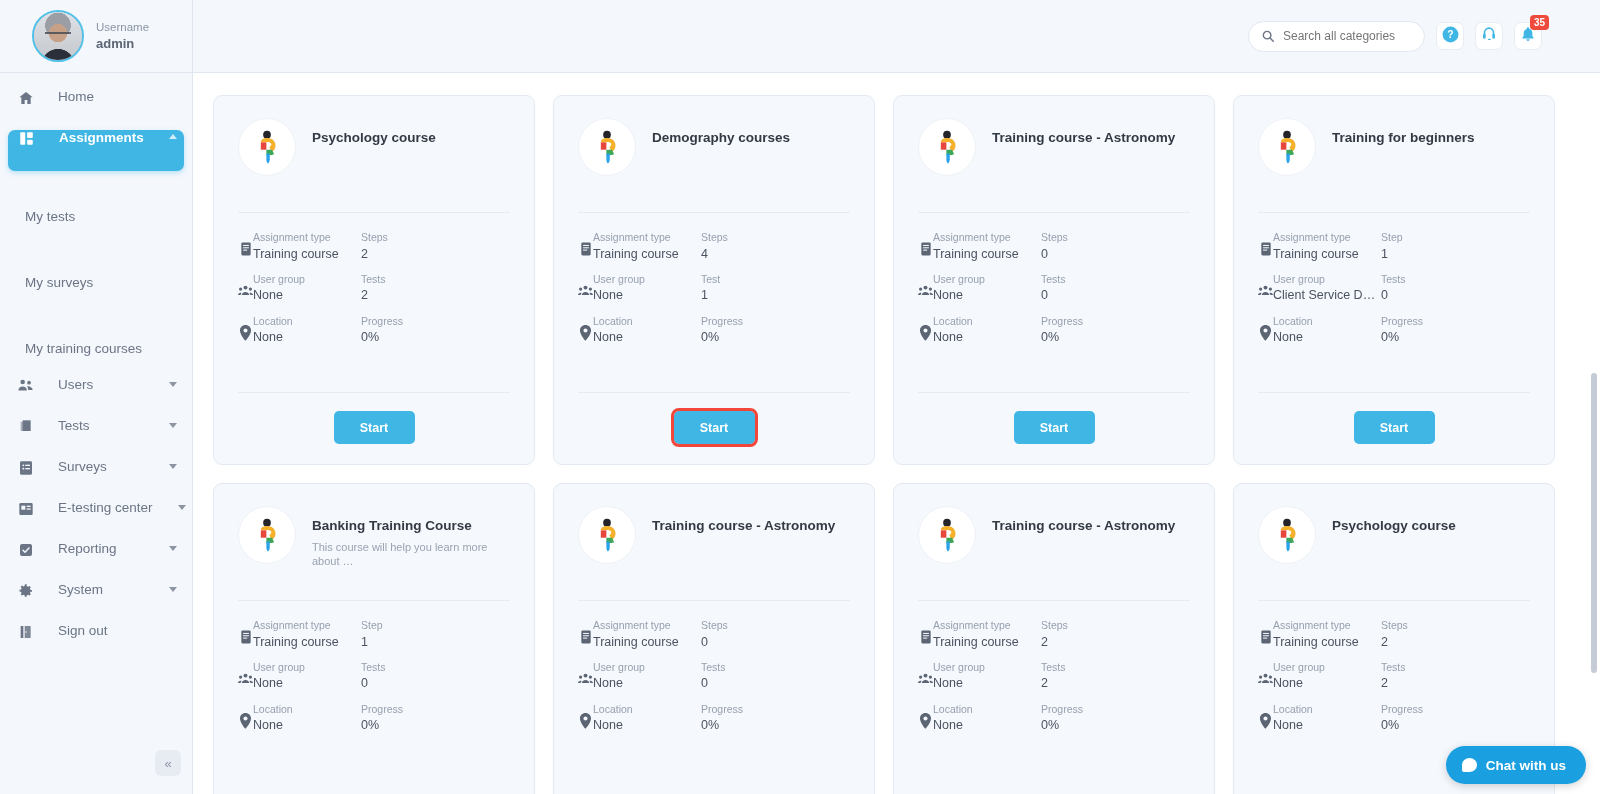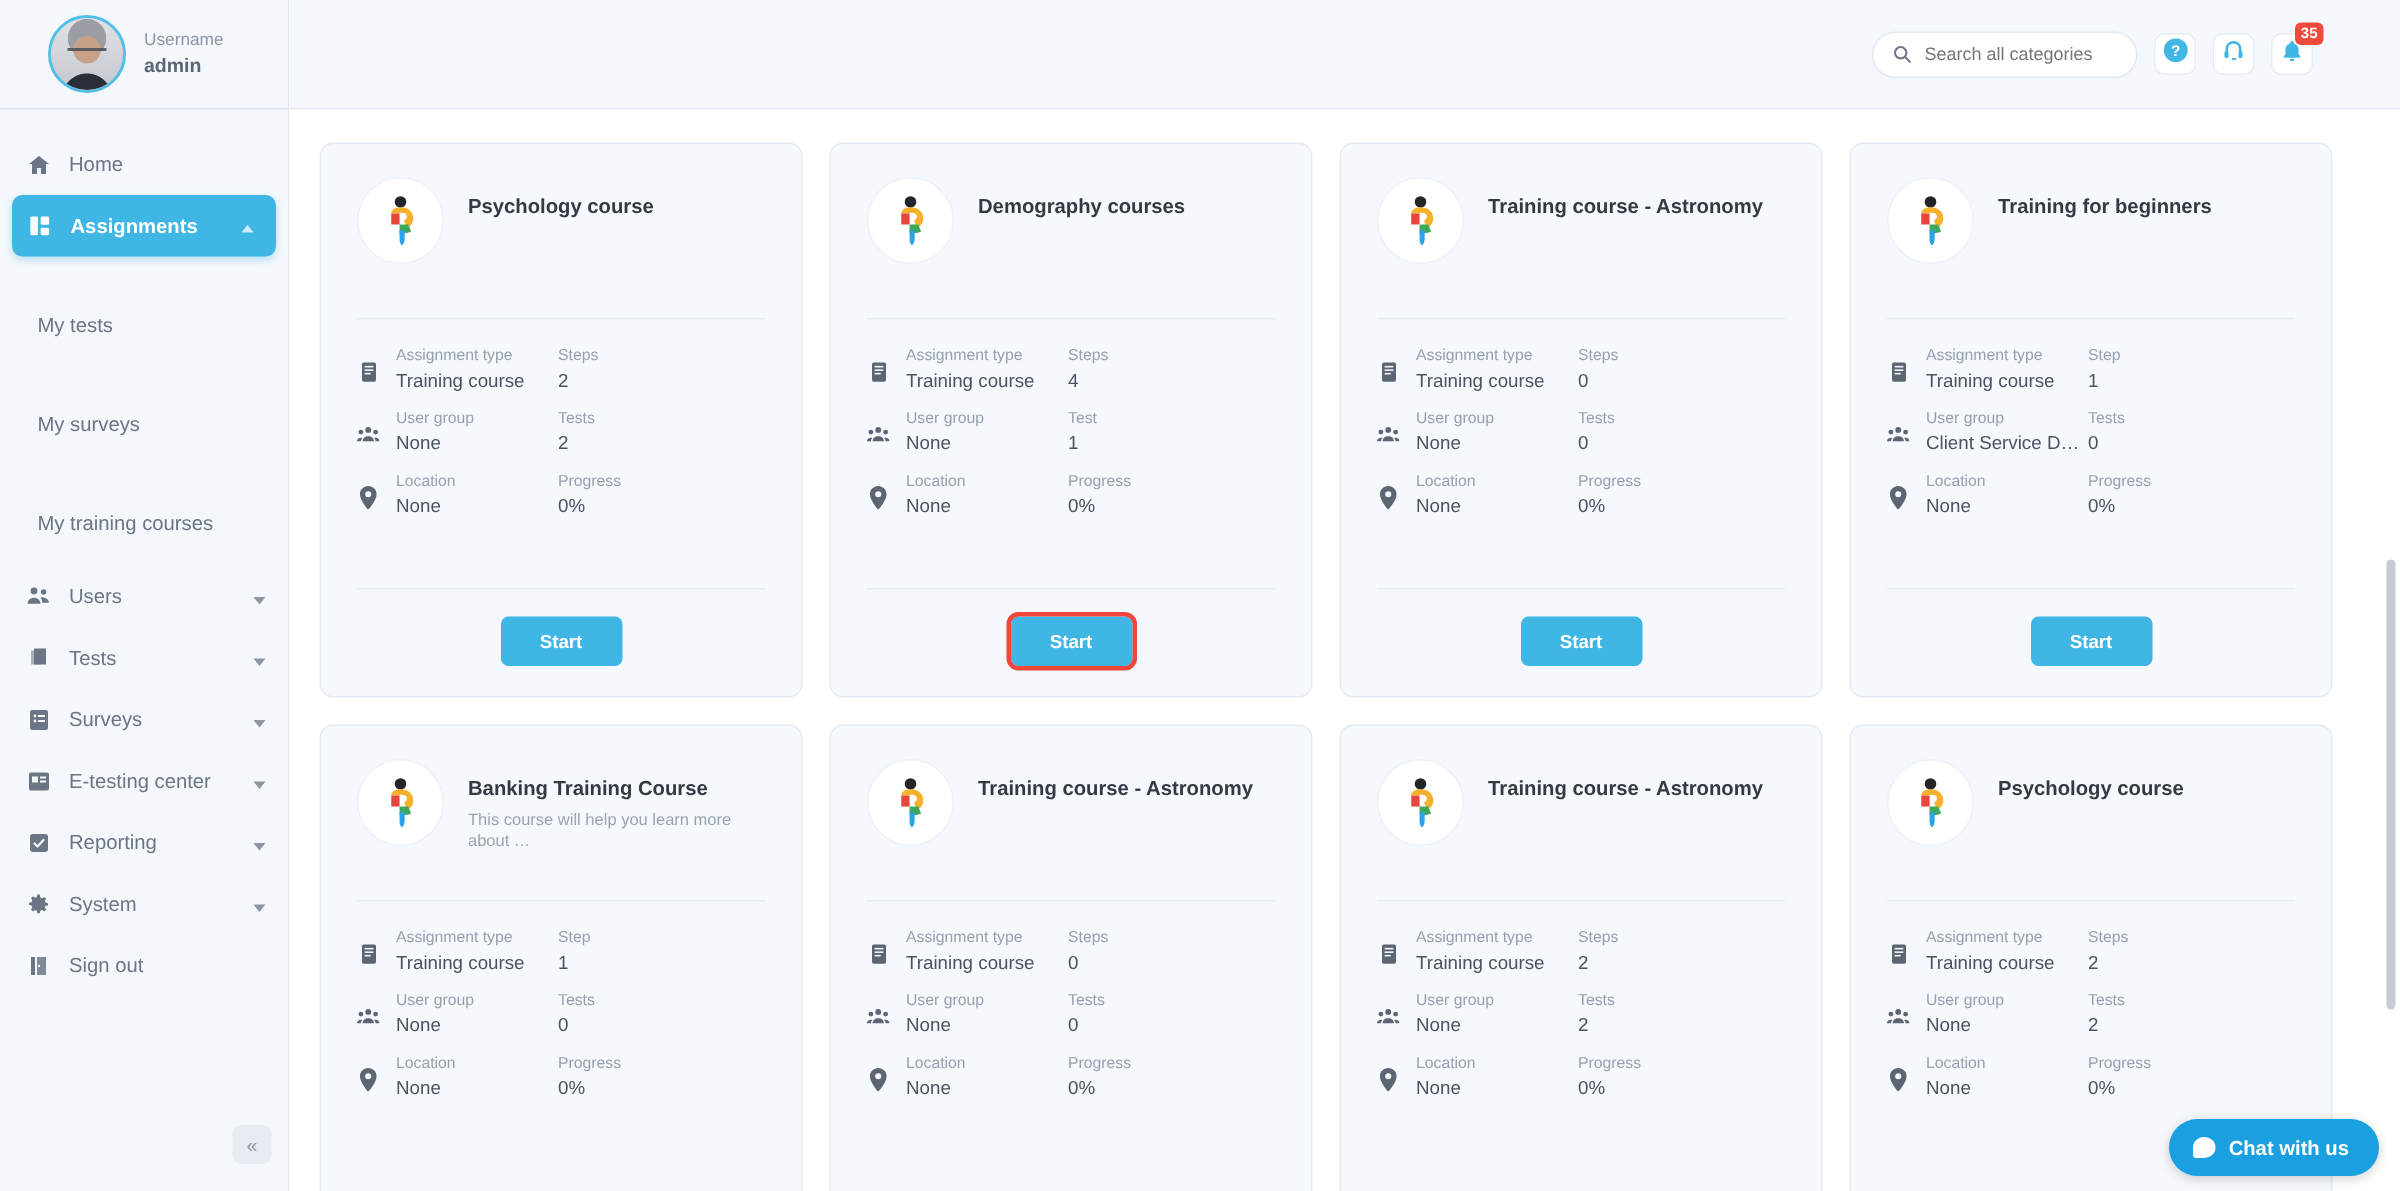--- a/index.html
+++ b/index.html
@@ -45,22 +45,22 @@
     position: absolute; left: 22%; top: 42%; width: 56%; height: 9%;
     border-top: 2px solid #4a4e57;
     opacity: .85;
   }
   .user-text { display: flex; flex-direction: column; gap: 3px; }
   .user-label { font-size: 11.5px; color: #8a95a5; line-height: 1; }
   .user-name { font-size: 13px; color: #5c6573; font-weight: bold; line-height: 1; }
 
   .nav { padding-top: 16px; }
   .nav-item {
-    height: 41px; display: flex; align-items: center;
-    padding: 0 14px 0 17px; gap: 12px;
+    height: 41px; display: flex; 
+    padding: 0 14px 0 17px; gap: 24px;
     color: #6b7585; font-size: 13.5px;
     cursor: pointer; position: relative;
   }
   .nav-item .ico { width: 17px; height: 17px; flex: 0 0 17px; display: flex; align-items: center; justify-content: center; color: #6b7585; }
   .nav-item .ico svg { display: block; }
   .nav-item.active {
     background: #3fb6e4; color: #fff; border-radius: 7px;
     margin: 0 8px; padding-left: 10px;
     font-weight: bold;
     box-shadow: 0 2px 5px rgba(63,182,228,.35);
@@ -141,21 +141,21 @@
     width: 58px; height: 58px; border-radius: 50%;
     background: #fff; border: 1px solid #eef1f6;
     flex: 0 0 58px; position: relative;
     display: flex; align-items: center; justify-content: center;
   }
   .card-title-wrap { padding-top: 12px; }
   .card-title { font-size: 13.5px; font-weight: bold; color: #333a44; line-height: 1.25; }
   .card-sub { font-size: 11px; color: #9aa3b1; margin-top: 5px; line-height: 1.3; }
   .divider { border-top: 1px solid #e6ebf3; margin: 24px 0 0 0; }
   .details { padding: 18px 0 0 0; flex: 1; }
-  .drow { display: flex; align-items: flex-start; gap: 11px; margin-bottom: 11px; }
+  .drow { display: flex; align-items: flex-end; margin-bottom: 11px; }
   .drow .dico { width: 15px; height: 26px; flex: 0 0 15px; display: flex; align-items: center; justify-content: center; color: #5c6573; margin-top: 4px; }
   .dcols { display: flex; flex: 1; }
   .dcol { display: flex; flex-direction: column; gap: 2px; }
   .dcol.left { width: 108px; }
   .dlabel { font-size: 10.5px; color: #97a0ae; line-height: 1.2; }
   .dvalue { font-size: 12.5px; color: #4b5361; line-height: 1.3; white-space: nowrap; overflow: hidden; text-overflow: ellipsis; max-width: 105px; }
   .card-foot { border-top: 1px solid #e6ebf3; padding-top: 18px; display: flex; justify-content: center; }
   .start-btn {
     background: #3fb6e4; color: #fff;
     border: none; border-radius: 5px;

